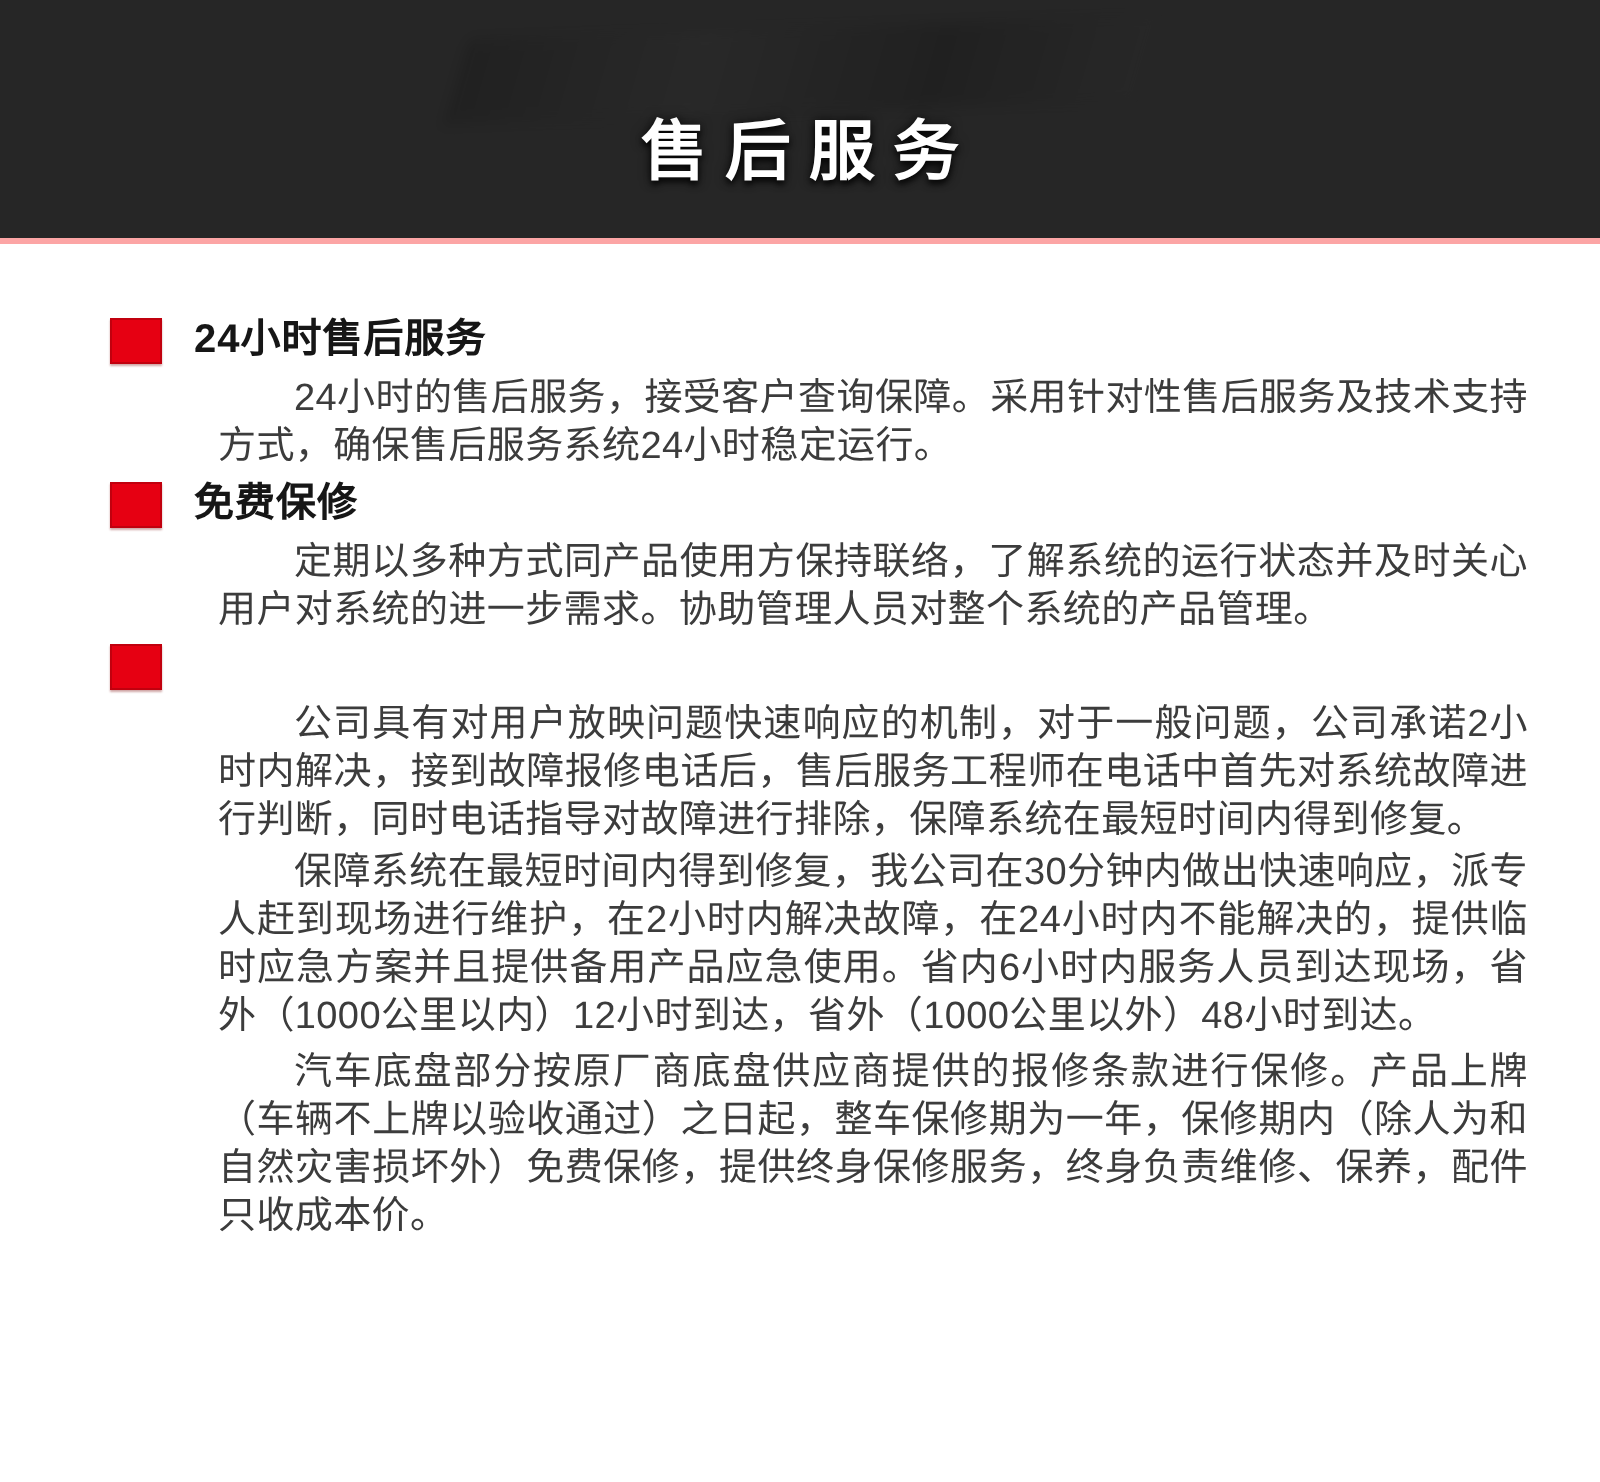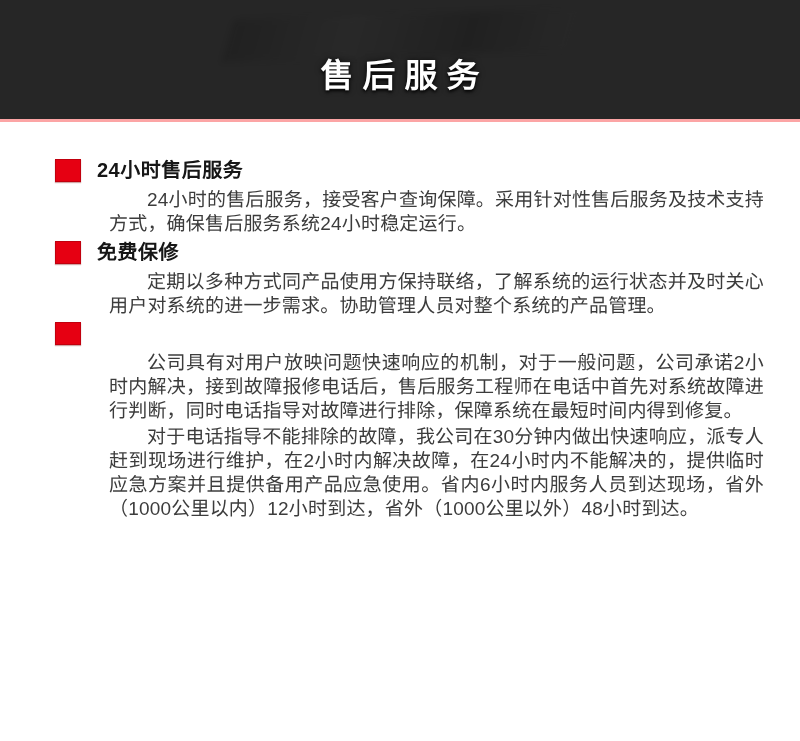--- a/index.html
+++ b/index.html
@@ -121,20 +121,21 @@
         <h2>免费保修</h2>
       </div>
       <p>定期以多种方式同产品使用方保持联络，了解系统的运行状态并及时关心用户对系统的进一步需求。协助管理人员对整个系统的产品管理。</p>
     </section>
 
     <section>
       <div class="sec-head">
         <span class="bullet"></span>
       </div>
       <p>公司具有对用户放映问题快速响应的机制，对于一般问题，公司承诺2小时内解决，接到故障报修电话后，售后服务工程师在电话中首先对系统故障进行判断，同时电话指导对故障进行排除，保障系统在最短时间内得到修复。</p>
-      <p>对于电话指导不能排除的故障，我公司在30分钟内做出快速响应，派专人赶到现场进行维护，在2小时内解决故障，在24小时内不能解决的，提供临时应急方案并且提供备用产品应急使用。省内6小时内服务人员到达现场，省外（1000公里以内）12小时到达，省外（1000公里以外）48小时到达。</p>
+      <p>保障系统在最短时间内得到修复，我公司在30分钟内做出快速响应，派专人赶到现场进行维护，在2小时内解决故障，在24小时内不能解决的，提供临时应急方案并且提供备用产品应急使用。省内6小时内服务人员到达现场，省外（1000公里以内）12小时到达，省外（1000公里以外）48小时到达。</p>
     </section>
 
     <section>
+      <p>汽车底盘部分按原厂商底盘供应商提供的报修条款进行保修。产品上牌（车辆不上牌以验收通过）之日起，整车保修期为一年，保修期内（除人为和自然灾害损坏外）免费保修，提供终身保修服务，终身负责维修、保养，配件只收成本价。</p>
     </section>
 
   </main>
 </div>
 
 </body></html>

